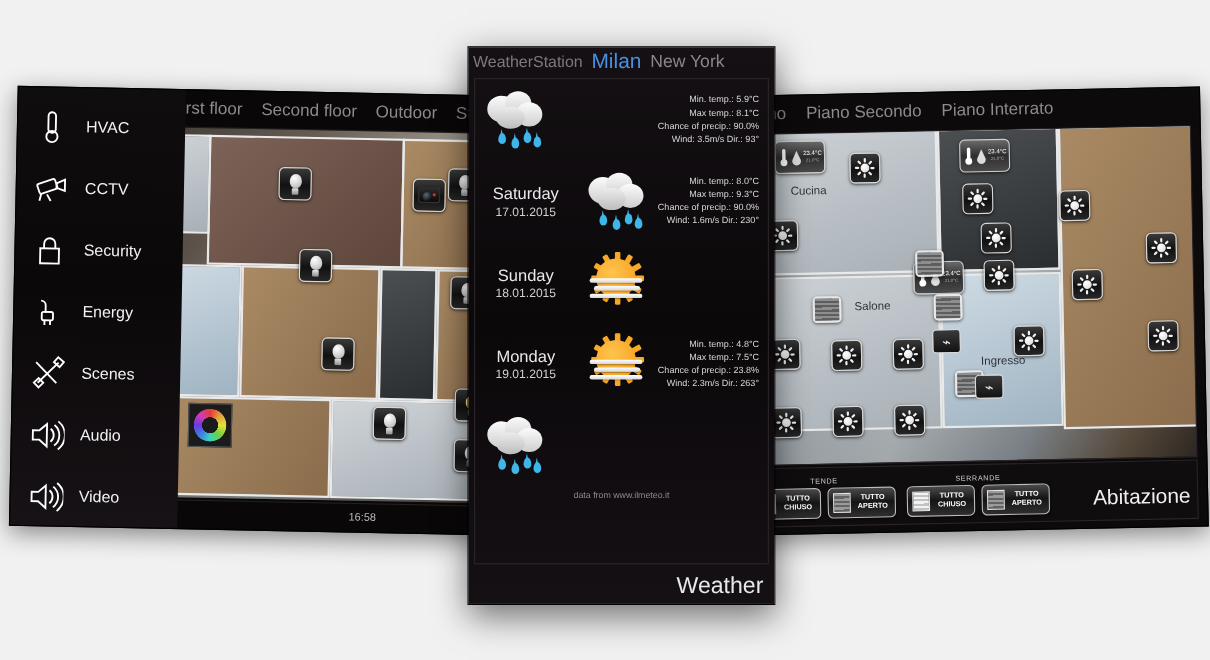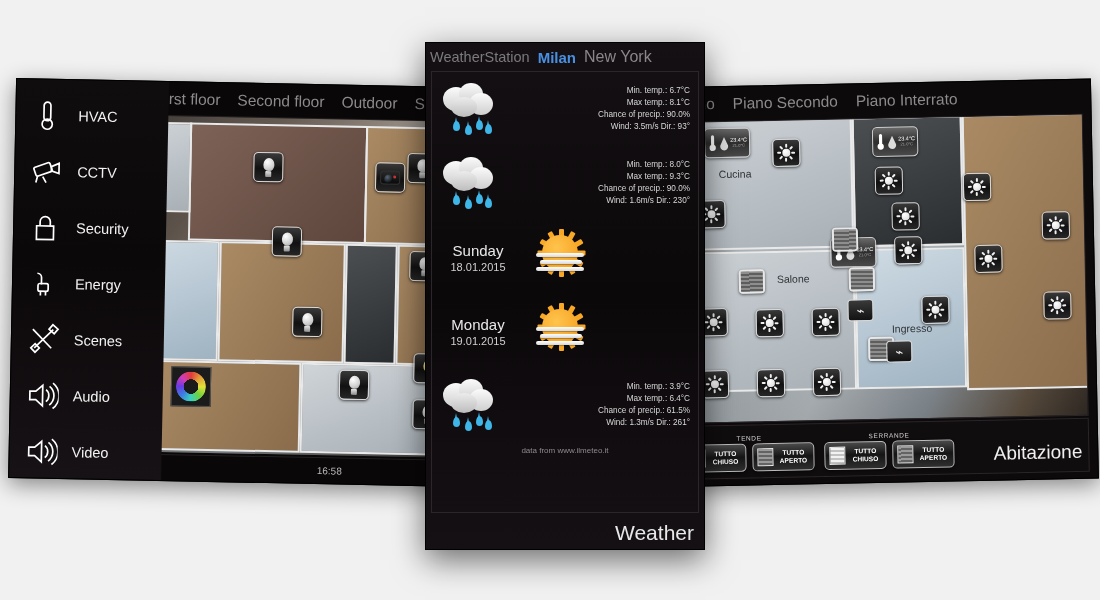--- a/index.html
+++ b/index.html
@@ -173,21 +173,21 @@
   
   #weather-panel {
     position: absolute; left: 425px; top: 42px;
     width: 280px; height: 508px;
     background: linear-gradient(180deg,#141013 0%, #0b080a 50%, #151014 100%);
     box-shadow: 0 10px 30px rgba(0,0,0,.55);
     overflow: hidden; z-index: 10; border: 1px solid #000;
   }
   .wx-head { height: 28px; display: flex; align-items: center; gap: 8px; padding-left: 4px; }
   .wx-head .ws { color: #7c7a7c; font-size: 14.5px; }
-  .wx-head .city-a { color: #4a90e2; font-size: 15px; font-weight: bold; }
+  .wx-head .city-a { color: #4a90e2; font-size: 19px; }
   .wx-head .city-b { color: #8a8689; font-size: 16px; }
   .wx-body { position: absolute; left: 5px; right: 5px; top: 28px; bottom: 36px;
     border: 1px solid #2c262b; }
   .wx-row { height: 74px; display: flex; align-items: center; }
   .wx-day { width: 92px; text-align: center; }
   .wx-day .d1 { color: #e9e9e9; font-size: 15px; }
   .wx-day .d2 { color: #d0d0d0; font-size: 11px; margin-top: 2px; }
   .wx-ico { width: 72px; display: flex; align-items: center; justify-content: center; }
   .wx-vals { flex: 1; text-align: right; padding-right: 8px; color: #d8d8d8; font-size: 8.2px; line-height: 1.45; }
   .wx-credit { text-align: center; color: #8e8a8d; font-size: 8px; margin-top: 4px; }
@@ -757,27 +757,31 @@
               <span class="cl" style="left:20px;top:0px;width:24px;height:22px;"></span>
               <span class="cl" style="left:30px;top:10px;width:24px;height:22px;"></span>
               <span class="cl" style="left:12px;top:14px;width:26px;height:20px;background:linear-gradient(180deg,#ececec,#bdbdbd)"></span>
               <span class="drop" style="left:14px;top:38px;"></span>
               <span class="drop" style="left:26px;top:42px;"></span>
               <span class="drop" style="left:37px;top:37px;"></span>
               <span class="drop" style="left:46px;top:41px;"></span>
             </div>
           </div>
           <div class="wx-vals">
-            <div>Min. temp.: 6.7°C</div>
+            <div>Min. temp.: 5.9°C</div>
             <div>Max temp.: 8.1°C</div>
             <div>Chance of precip.: 90.0%</div>
             <div>Wind: 3.5m/s Dir.: 93°</div>
           </div>
         </div>
         <div class="wx-row">
+          <div class="wx-day">
+            <div class="d1">Saturday</div>
+            <div class="d2">17.01.2015</div>
+          </div>
           <div class="wx-ico">
             <div class="ico-rain">
               <span class="cl" style="left:4px;top:4px;width:26px;height:24px;"></span>
               <span class="cl" style="left:20px;top:0px;width:24px;height:22px;"></span>
               <span class="cl" style="left:30px;top:10px;width:24px;height:22px;"></span>
               <span class="cl" style="left:12px;top:14px;width:26px;height:20px;background:linear-gradient(180deg,#ececec,#bdbdbd)"></span>
               <span class="drop" style="left:14px;top:38px;"></span>
               <span class="drop" style="left:26px;top:42px;"></span>
               <span class="drop" style="left:37px;top:37px;"></span>
               <span class="drop" style="left:46px;top:41px;"></span>
@@ -834,39 +838,39 @@
               <span class="sunray" style="transform:rotate(240deg)"></span>
               <span class="sunray" style="transform:rotate(270deg)"></span>
               <span class="sunray" style="transform:rotate(300deg)"></span>
               <span class="sunray" style="transform:rotate(330deg)"></span>
               <span class="sunbody"></span>
               <span class="fogbar" style="left:5px;top:22px;width:48px;"></span>
               <span class="fogbar" style="left:9px;top:29px;width:42px;"></span>
               <span class="fogbar" style="left:5px;top:36px;width:48px;"></span>
             </div>
           </div>
+          <div class="wx-vals">
+            <div>Min. temp.: 4.8°C</div>
+            <div>Max temp.: 7.5°C</div>
+            <div>Chance of precip.: 23.8%</div>
+            <div>Wind: 2.3m/s Dir.: 263°</div>
+          </div>
         </div>
         <div class="wx-row">
           <div class="wx-ico">
             <div class="ico-rain">
               <span class="cl" style="left:4px;top:4px;width:26px;height:24px;"></span>
               <span class="cl" style="left:20px;top:0px;width:24px;height:22px;"></span>
               <span class="cl" style="left:30px;top:10px;width:24px;height:22px;"></span>
               <span class="cl" style="left:12px;top:14px;width:26px;height:20px;background:linear-gradient(180deg,#ececec,#bdbdbd)"></span>
               <span class="drop" style="left:14px;top:38px;"></span>
               <span class="drop" style="left:26px;top:42px;"></span>
               <span class="drop" style="left:37px;top:37px;"></span>
               <span class="drop" style="left:46px;top:41px;"></span>
             </div>
           </div>
-          <div class="wx-vals">
-            <div>Min. temp.: 3.9°C</div>
-            <div>Max temp.: 6.4°C</div>
-            <div>Chance of precip.: 61.5%</div>
-            <div>Wind: 1.3m/s Dir.: 261°</div>
-          </div>
         </div>
         <div class="wx-credit">data from www.ilmeteo.it</div>
       </div>
     <div class="wx-foot">Weather</div>
   </div>
 
 </div>
 
 </body></html>

